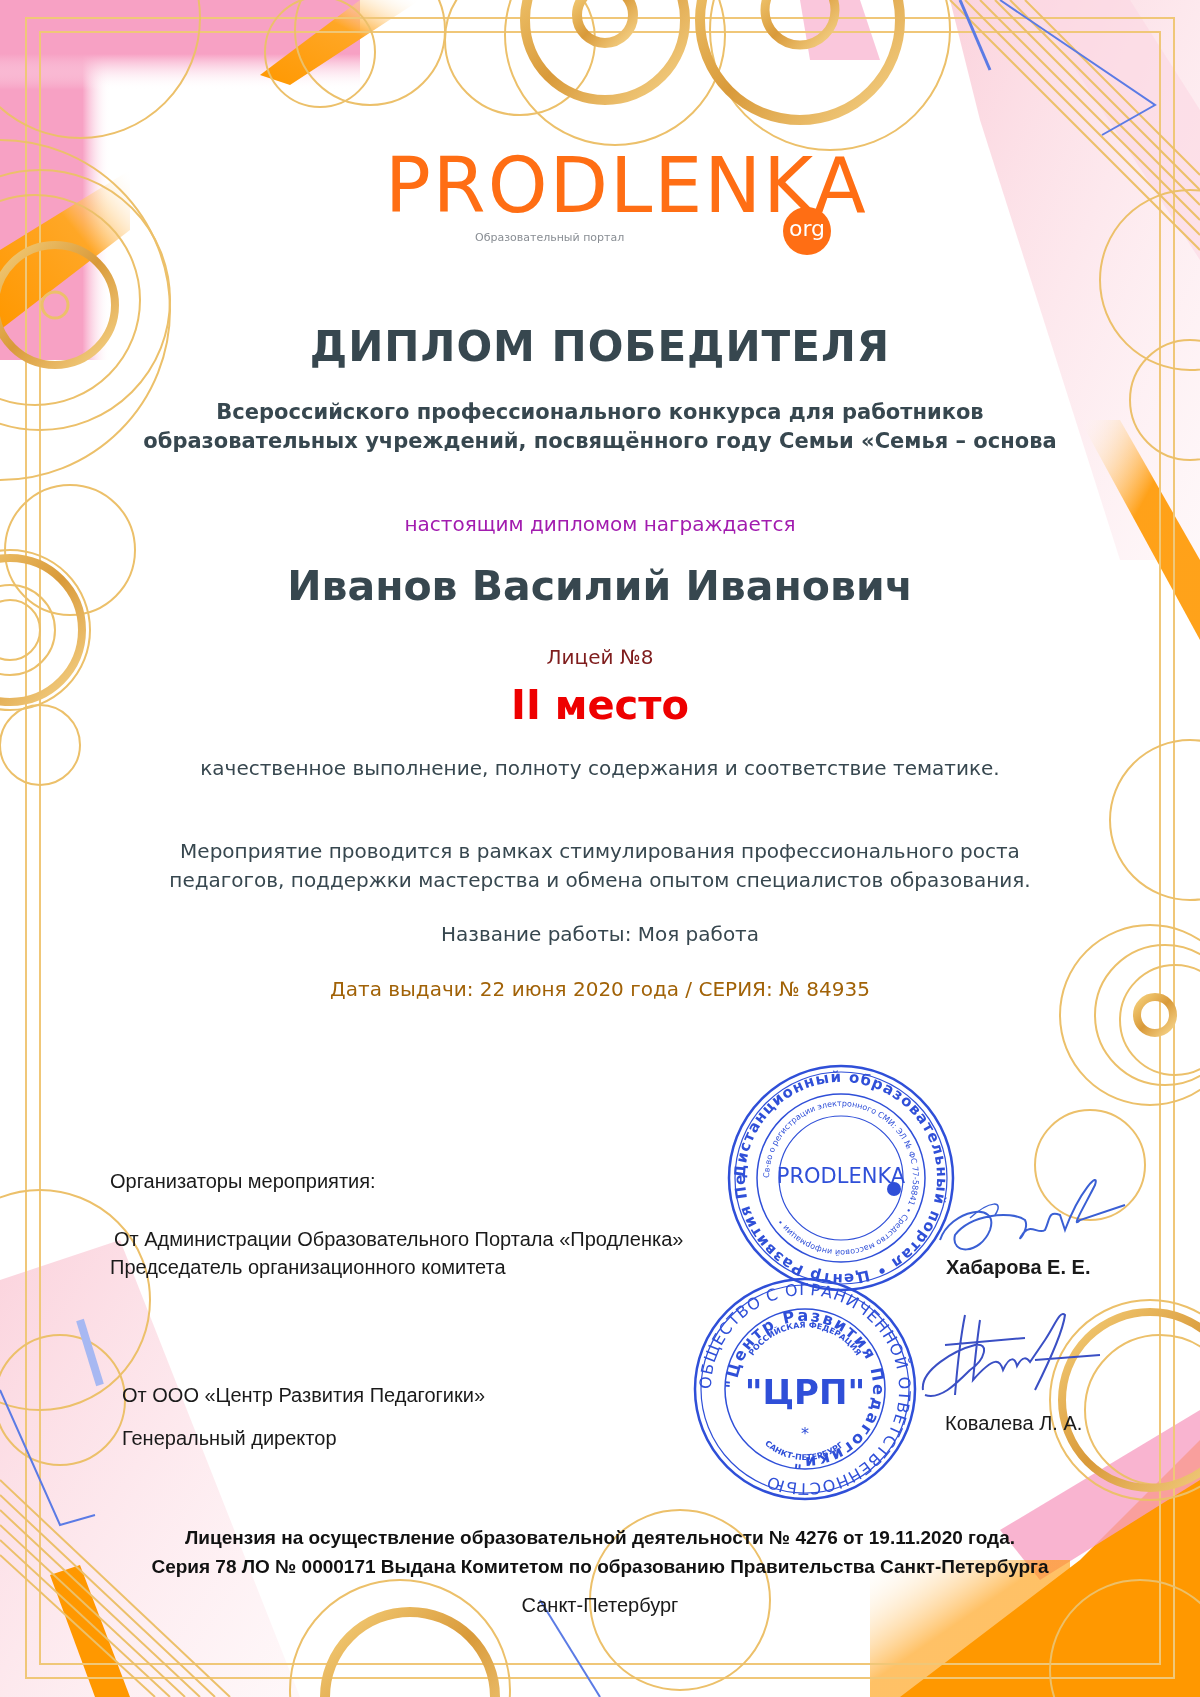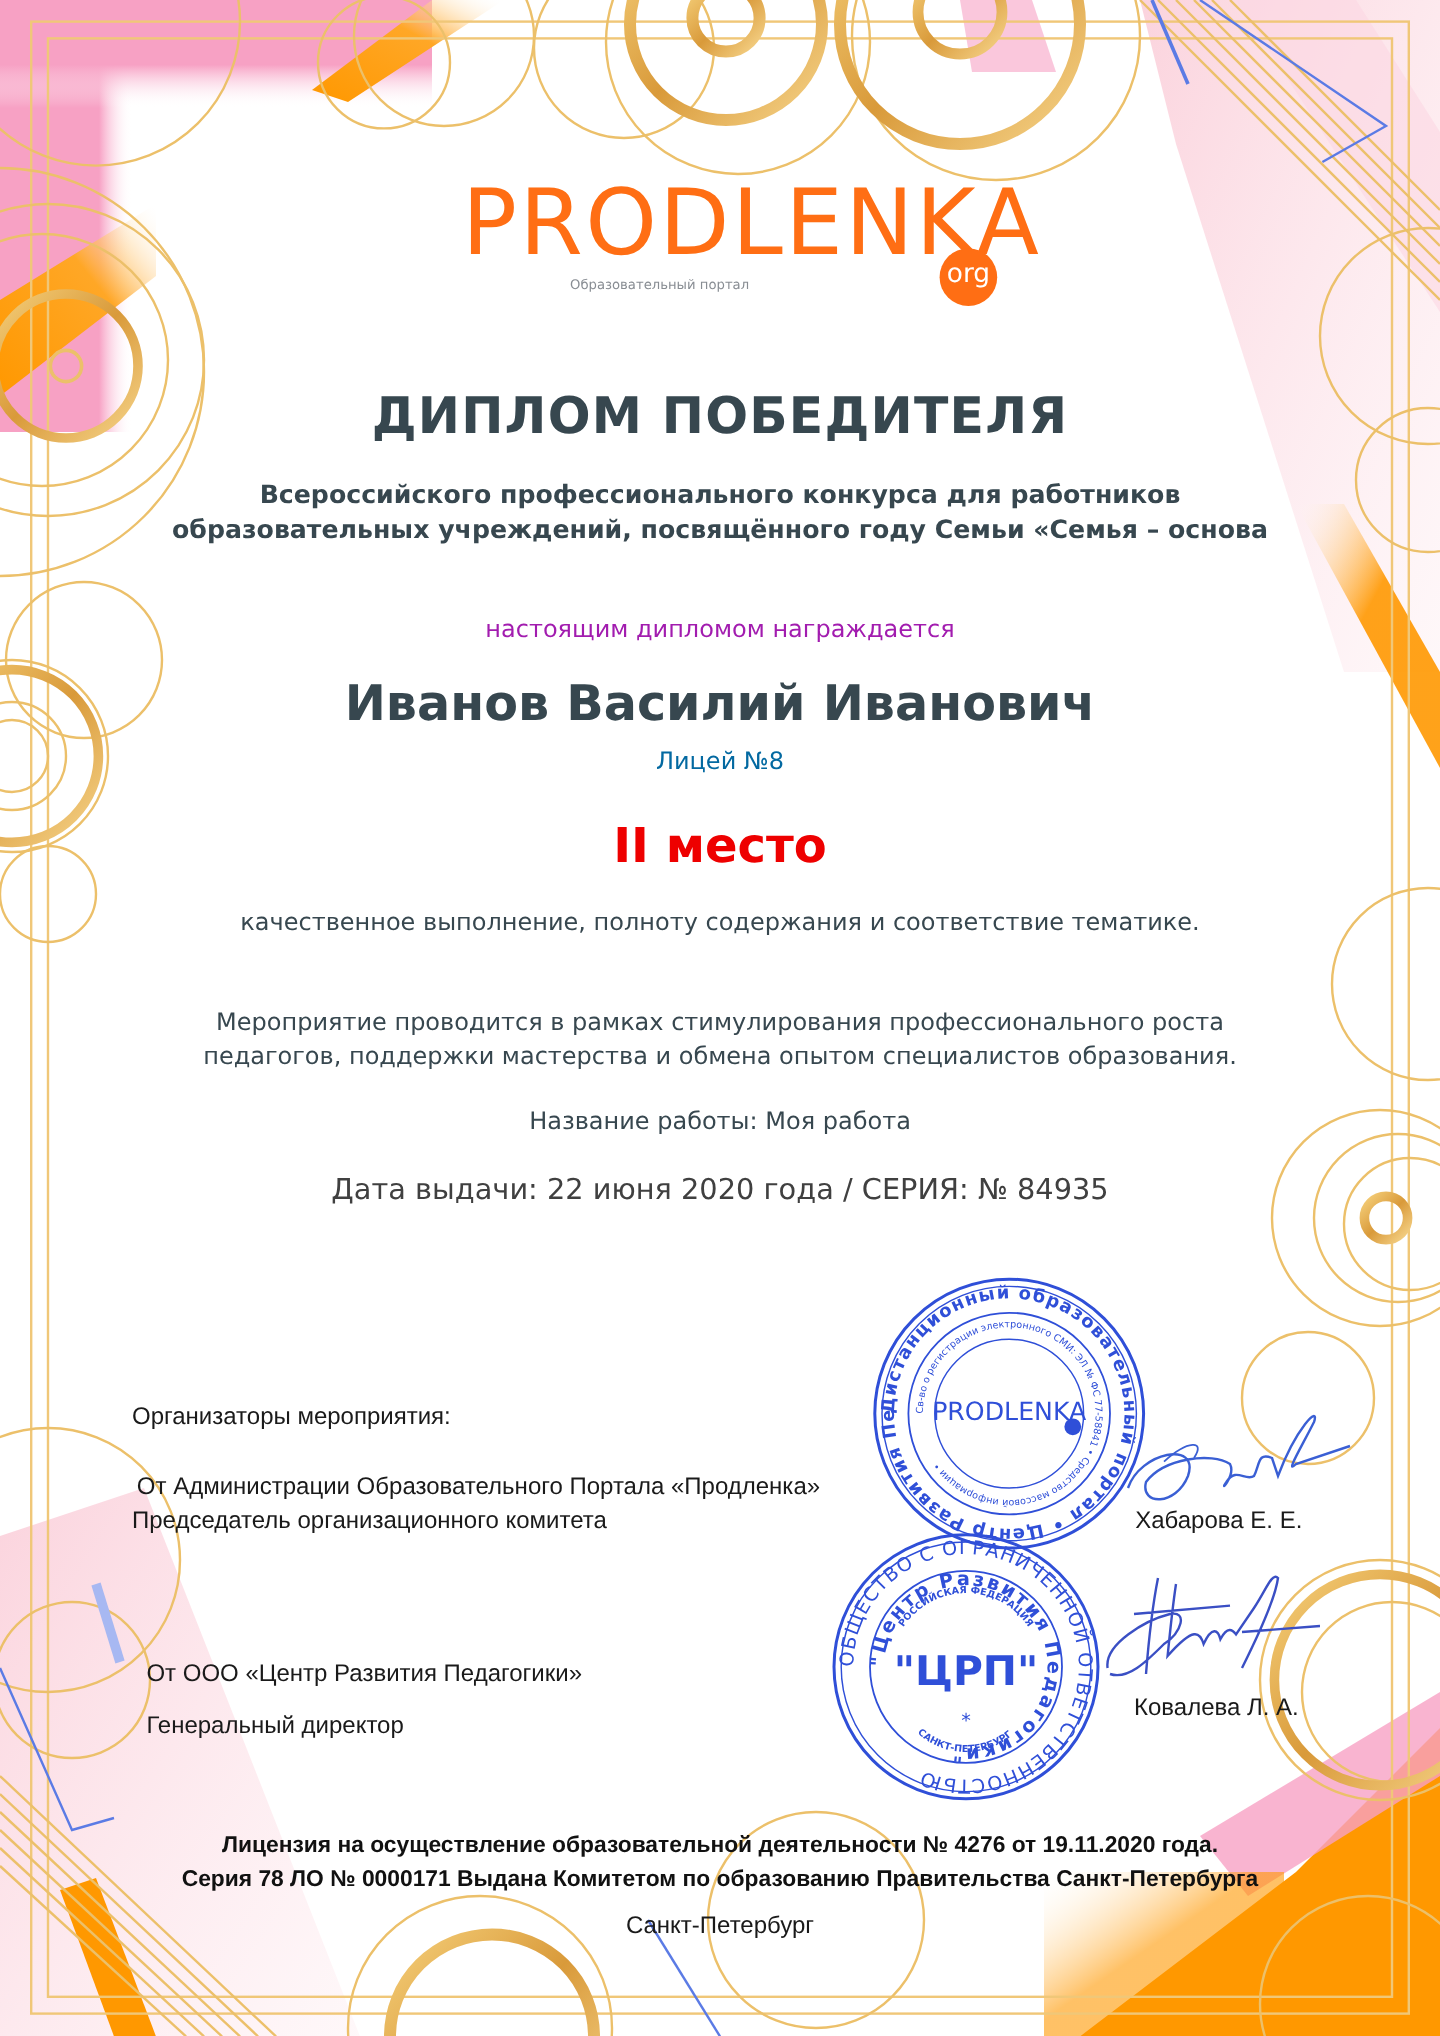--- a/index.html
+++ b/index.html
@@ -7,27 +7,27 @@
   .bg { position:absolute; left:0; top:0; width:1200px; height:1697px; }
   .abs { position:absolute; }
   .center { left:0; width:1200px; text-align:center; }
   .logo { position:absolute; left:385px; top:148px; font-family:"DejaVu Sans", sans-serif; font-weight:400; font-size:76px; letter-spacing:2px; color:#ff6e14; line-height:1; }
   .logo-org { position:absolute; left:783px; top:207px; width:48px; height:48px; border-radius:50%; background:#ff6e14; color:#fff; font-size:22px; text-align:center; line-height:44px; }
   .logo-sub { position:absolute; left:475px; top:231px; font-size:11px; color:#888d93; }
   .title { top:322px; font-size:42px; font-weight:bold; color:#37474f; letter-spacing:1px; }
   .subtitle { top:398px; left:140px; width:920px; font-size:21px; font-weight:bold; color:#37474f; line-height:29px; }
   .awarded { top:512px; font-size:20px; color:#a21caf; }
   .name { top:562px; font-size:41px; font-weight:bold; color:#37474f; }
-  .school { top:622px; font-size:20px; color:#0369a1; }
+  .school { top:645px; font-size:20px; color:#7f1d1d; }
   .place { top:682px; font-size:40px; font-weight:bold; color:#ee0000; }
   .para { left:140px; width:920px; font-size:20px; color:#37474f; line-height:29px; }
   .p1 { top:754px; }
   .p2 { top:837px; }
   .workname { top:922px; font-size:20px; color:#37474f; }
-  .issued { top:977px; font-size:24px; color:#404040; }
+  .issued { top:977px; font-size:20px; color:#a16207; }
   .org { font-family:"Liberation Sans", sans-serif; font-size:20px; color:#1a1a1a; }
   .lic { font-family:"Liberation Sans", sans-serif; font-size:19px; font-weight:bold; color:#111; }
   .stamp { position:absolute; }
 </style>
 </head>
 <body>
 
 <svg class="bg" viewBox="0 0 1200 1697" xmlns="http://www.w3.org/2000/svg">
   <defs>
     <linearGradient id="pinkTL" x1="0" y1="0" x2="1" y2="0">
@@ -186,21 +186,21 @@
   <div>педагогов, поддержки мастерства и обмена опытом специалистов образования.</div>
 </div>
 
 <div class="abs center workname">Название работы: Моя работа</div>
 <div class="abs center issued">Дата выдачи: 22 июня 2020 года / СЕРИЯ: № 84935</div>
 
 <div class="abs org" style="left:110px; top:1170px;">Организаторы мероприятия:</div>
 
 <div class="abs org" style="left:114px; top:1228px;">От Администрации Образовательного Портала «Продленка»</div>
 <div class="abs org" style="left:110px; top:1256px;">Председатель организационного комитета</div>
-<div class="abs org" style="left:946px; top:1256px;">Хабарова Е. Е.</div>
+<div class="abs org" style="left:946px; top:1256px;font-weight:bold;">Хабарова Е. Е.</div>
 
 <div class="abs org" style="left:122px; top:1384px;">От ООО «Центр Развития Педагогики»</div>
 <div class="abs org" style="left:122px; top:1412px;margin-top:15px;">Генеральный директор</div>
 <div class="abs org" style="left:945px; top:1412px;">Ковалева Л. А.</div>
 
 <svg class="stamp" style="left:726px; top:1063px;" width="230" height="230" viewBox="0 0 230 230">
   <defs>
     <path id="s1outer" d="M115,115 m-96,0 a96,96 0 1,1 192,0 a96,96 0 1,1 -192,0"></path>
     <path id="s1inner" d="M115,115 m-72,0 a72,72 0 1,1 144,0 a72,72 0 1,1 -144,0"></path>
   </defs>

